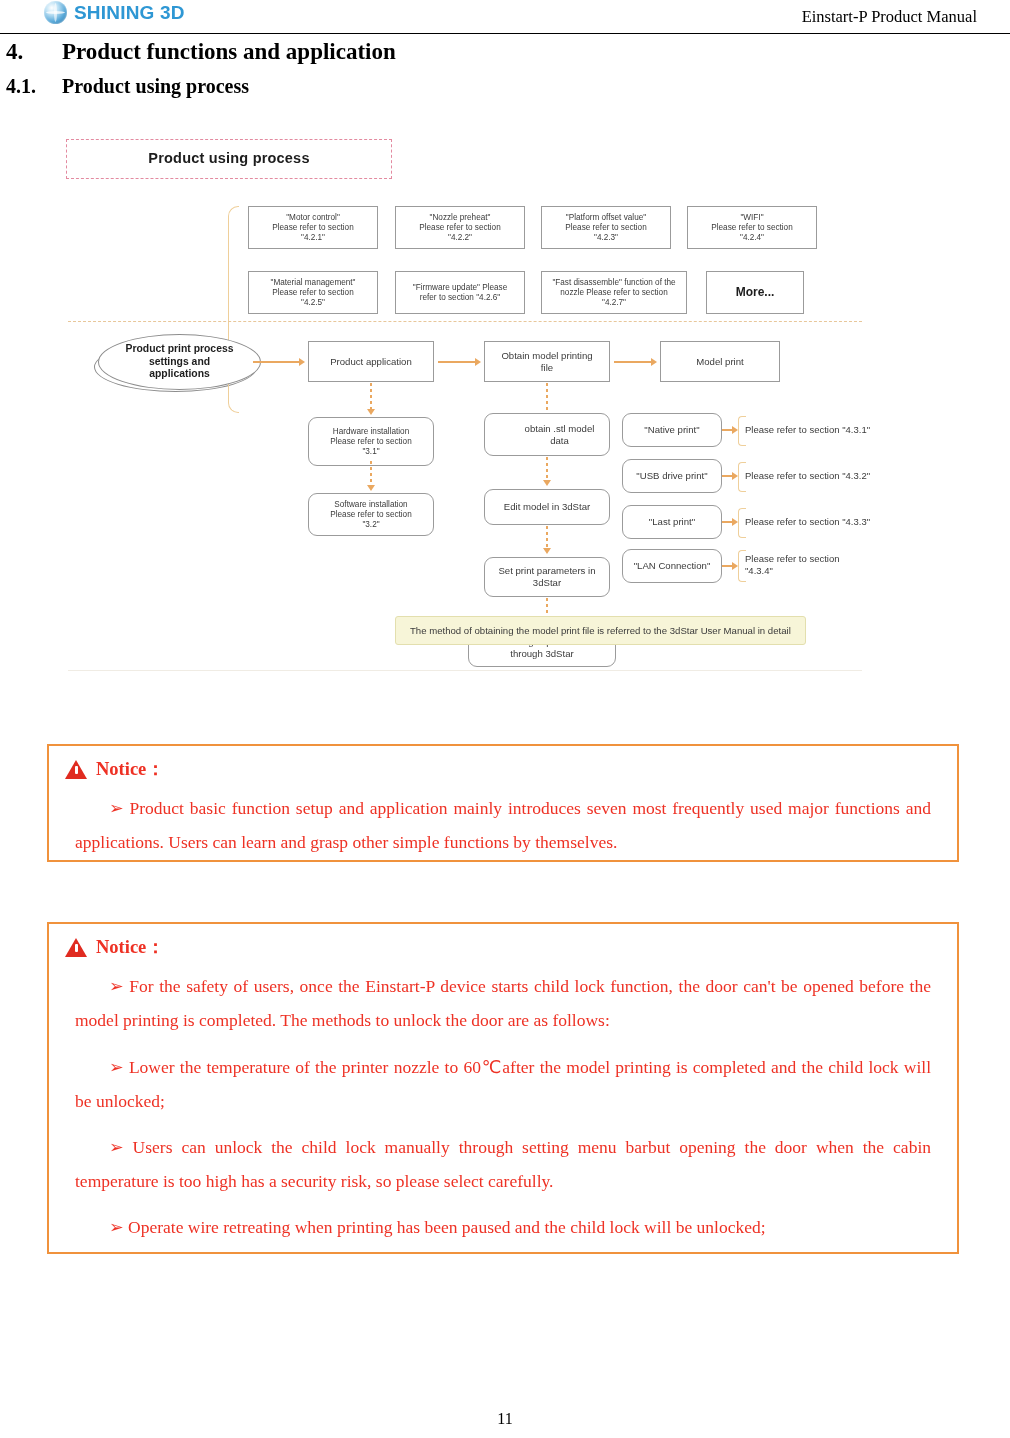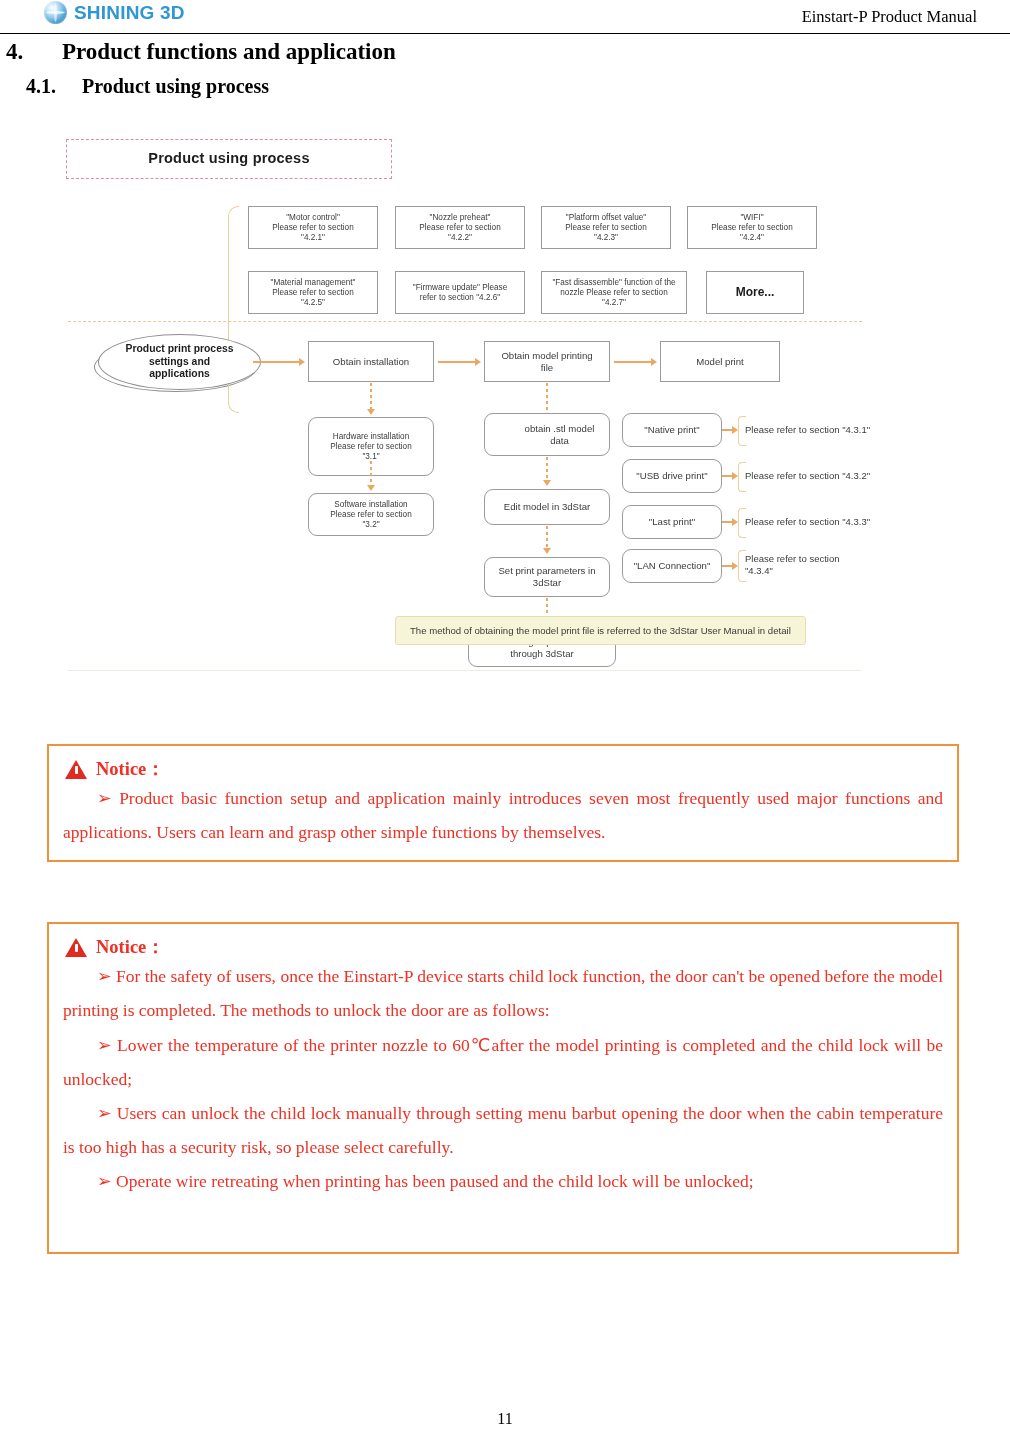--- a/index.html
+++ b/index.html
@@ -82,21 +82,21 @@
     display: flex;
     align-items: baseline;
     font-family: "Liberation Serif", serif;
     font-weight: bold;
     color: #000;
     white-space: nowrap;
   }
   .h1-row { left: 6px; top: 39px; font-size: 23px; }
   .h2-row { left: 6px; top: 75px; font-size: 20px; }
   .h1-row .num { width: 56px; display: inline-block; }
-  .h2-row .num { width: 56px; display: inline-block; margin-left: 20px; }
+  .h2-row .num { width: 56px; display: inline-block; }
 
   
   .diagram {
     position: absolute;
     left: 50px; top: 121px;
     width: 830px;
     height: 565px;
     background: #fff;
   }
   .node {
@@ -235,21 +235,21 @@
     content: "";
     position: absolute;
     left: -1.5px; top: 6px;
     width: 3px; height: 8px;
     background: #fff;
     border-radius: 1px;
     box-shadow: 0 0 0 0 #fff;
   }
   .notice-body { padding: 0 14px 10px 14px; }
   .notice-p {
-    margin: 0;
+    margin: 12px;
     text-align: justify;
     text-justify: inter-word;
   }
   .notice-p.indent { text-indent: 34px; }
 
   
   .page-number {
     position: absolute;
     left: 0; right: 0;
     bottom: 10px;
@@ -314,37 +314,37 @@
 
   <div class="dash-sep" style="left:18px; top:200px; width:794px;"></div>
 
   <div class="node ellipse" style="left:48px; top:213px; width:163px; height:56px; font-size:10.4px; white-space:pre-line;">Product print process
 settings and
 applications</div>
 
   <div class="arrow-h" style="left:203px; top:240px; width:46px;"></div>
   <div class="arrow-head-r" style="left:249px; top:237px;"></div>
 
-  <div class="node rect plain" style="left:258px; top:220px; width:126px; height:41px;">Obtain installation</div>
+  <div class="node rect plain" style="left:258px; top:220px; width:126px; height:41px;">Product application</div>
 
   <div class="arrow-h" style="left:388px; top:240px; width:37px;"></div>
   <div class="arrow-head-r" style="left:425px; top:237px;"></div>
 
   <div class="node rect plain" style="left:434px; top:220px; width:126px; height:41px; white-space:pre-line;">Obtain model printing
 file</div>
 
   <div class="arrow-h" style="left:564px; top:240px; width:37px;"></div>
   <div class="arrow-head-r" style="left:601px; top:237px;"></div>
 
   <div class="node rect plain" style="left:610px; top:220px; width:120px; height:41px;">Model print</div>
 
   <div class="dot-v" style="left:320px; top:262px; height:28px;"></div>
   <div class="arrow-head-d" style="left:317px; top:288px;"></div>
 
-  <div class="node round small" style="left:258px; top:296px; width:126px; height:59px; white-space:pre-line;">Hardware installation
+  <div class="node round small" style="left:258px; top:296px; width:126px; height:49px; white-space:pre-line;">Hardware installation
 Please refer to section
 "3.1"</div>
 
   <div class="dot-v" style="left:320px; top:340px; height:26px;"></div>
   <div class="arrow-head-d" style="left:317px; top:364px;"></div>
 
   <div class="node round small" style="left:258px; top:372px; width:126px; height:43px; white-space:pre-line;">Software installation
 Please refer to section
 "3.2"</div>
 

